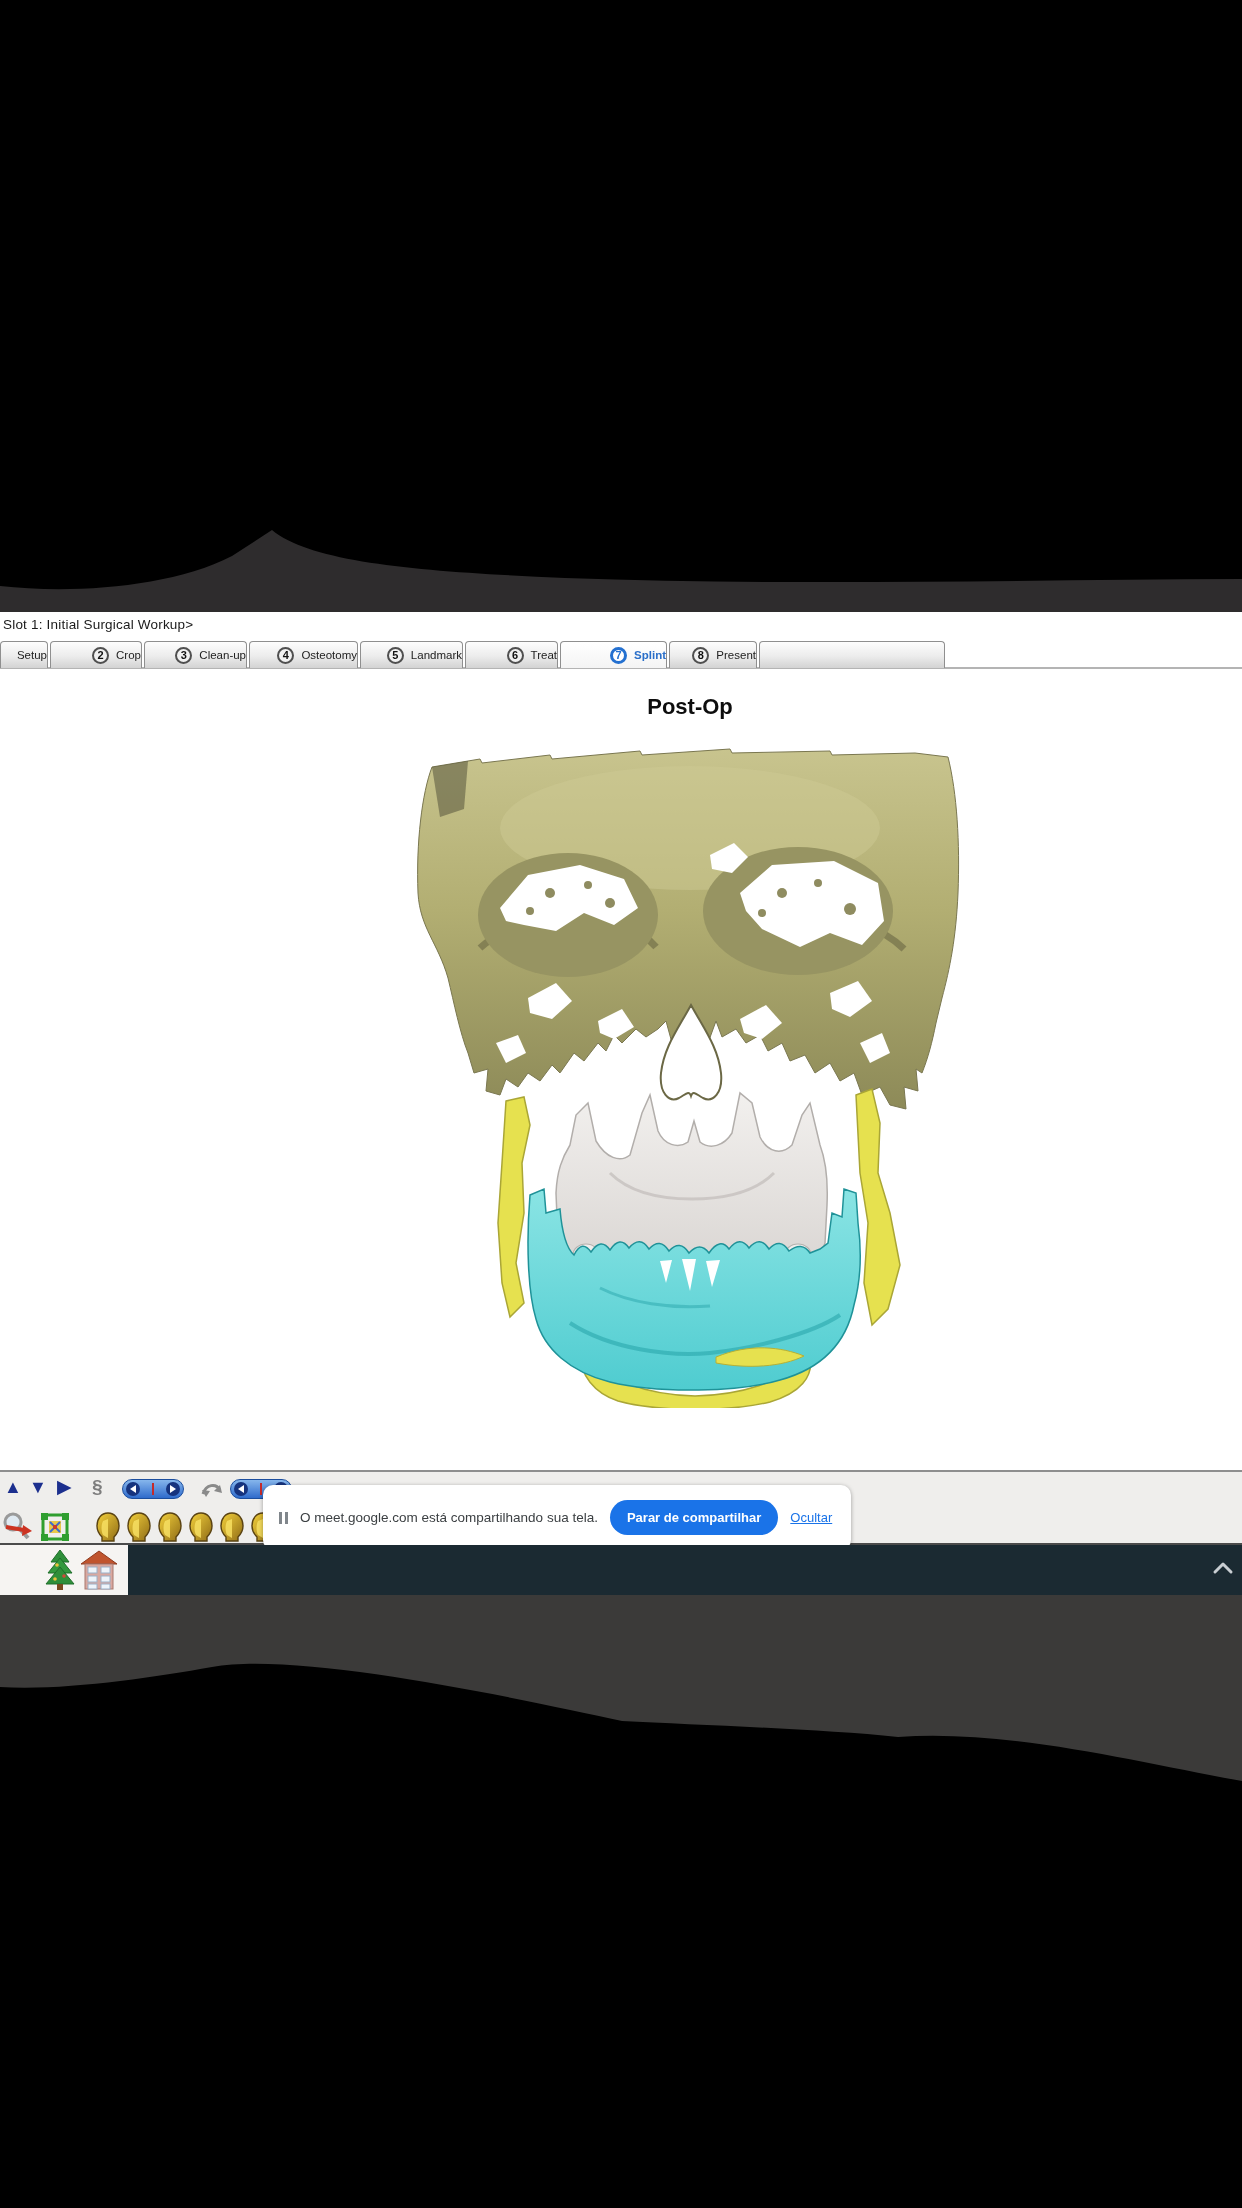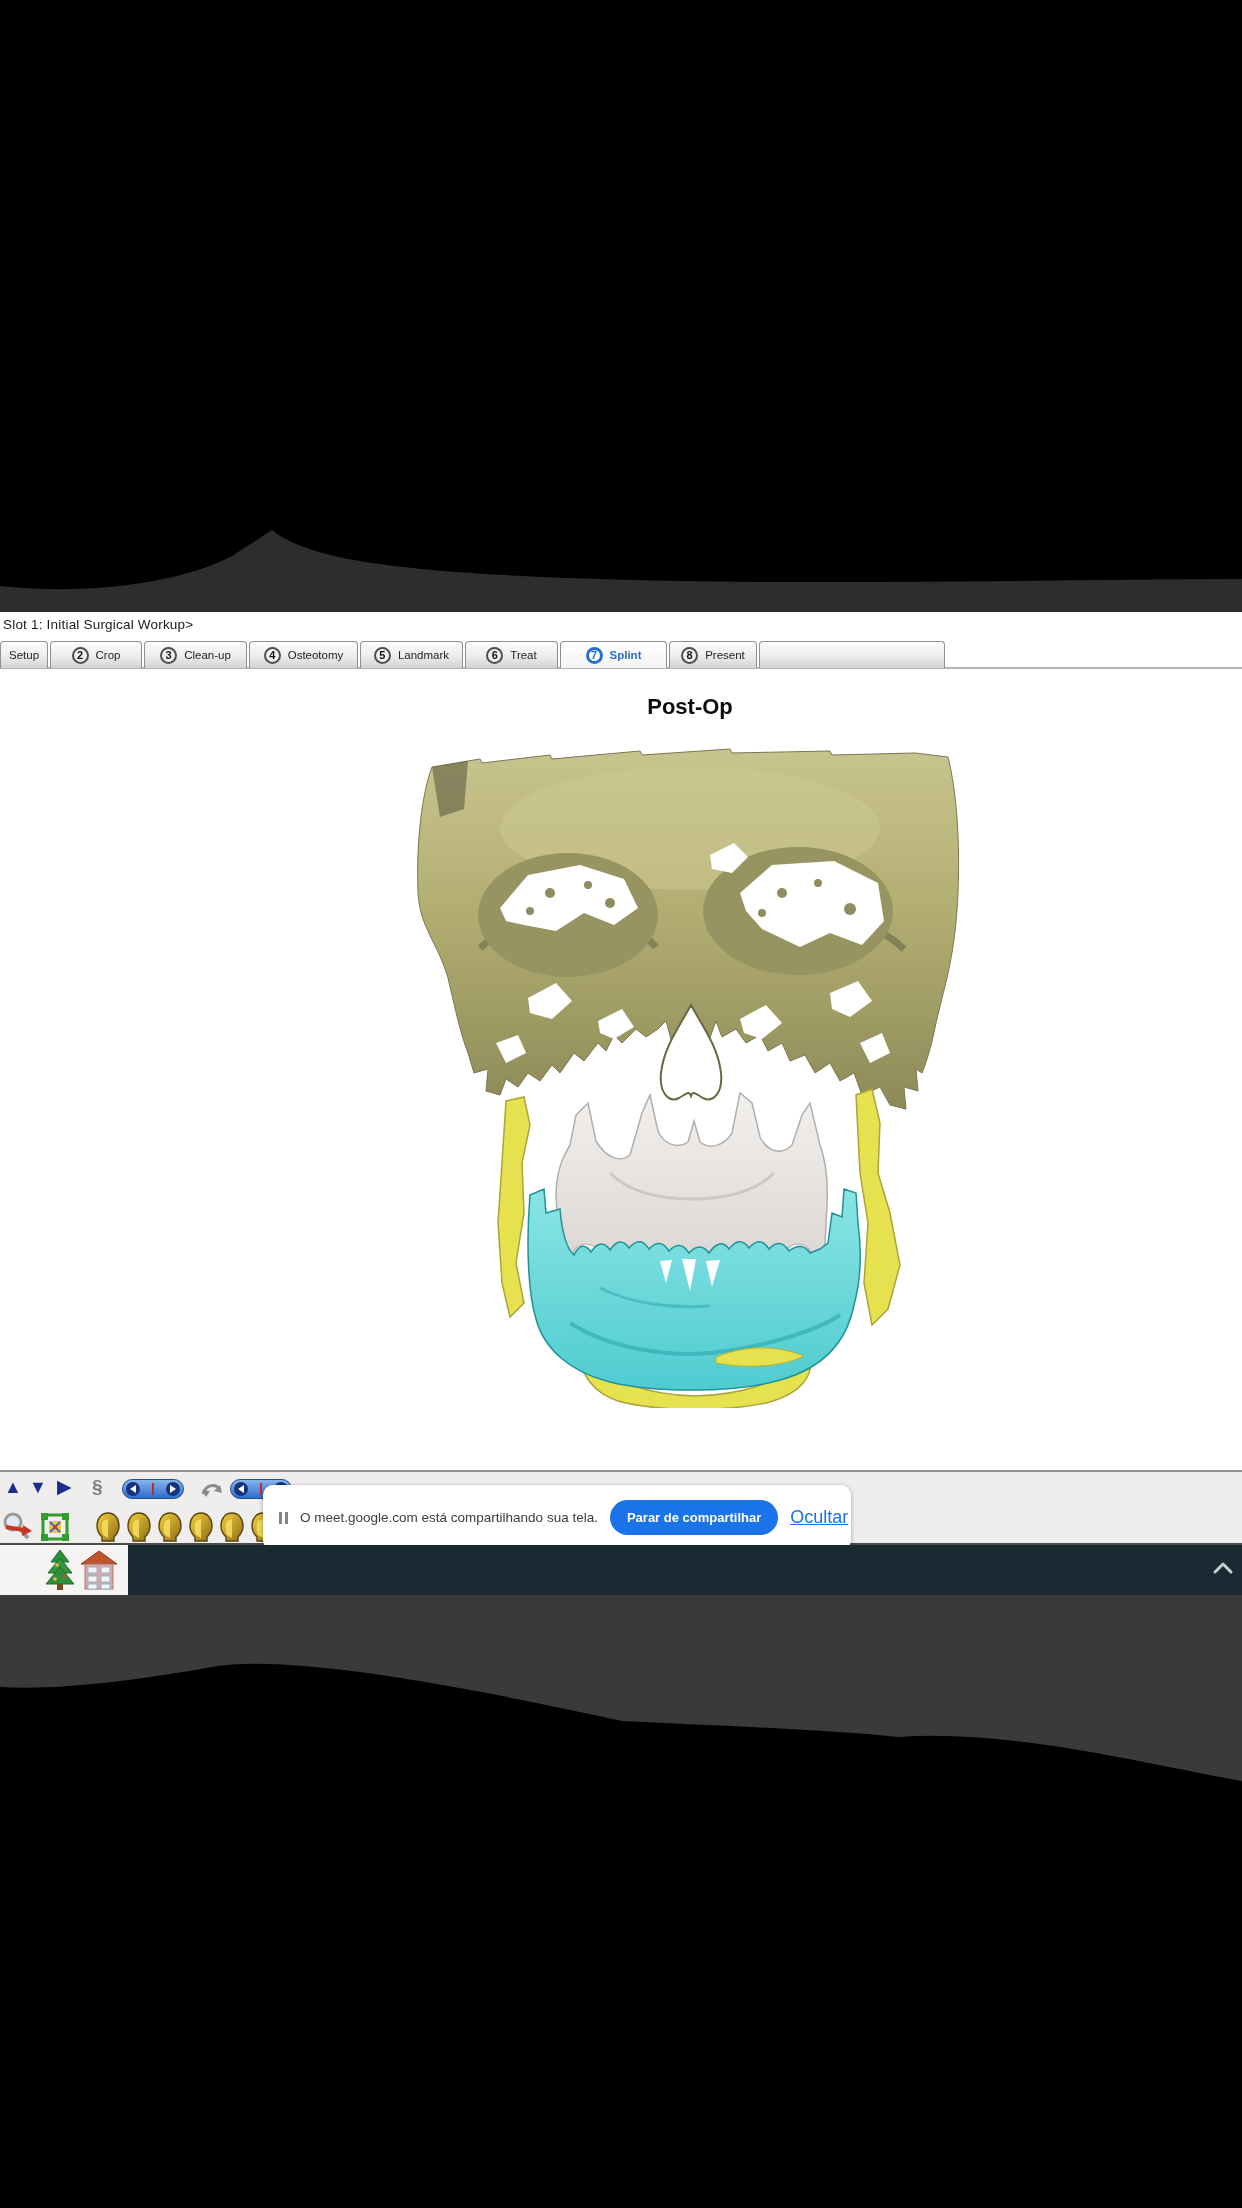--- a/index.html
+++ b/index.html
@@ -10,21 +10,21 @@
   
   #top-wave{left:0;top:500px;width:1242px;height:112px;}
   #bottom-band{left:0;top:1595px;width:1242px;height:200px;}
 
   
   #app-window{left:0;top:612px;width:1242px;height:858px;background:#fff;}
   #title-text{left:3px;top:5px;font-size:13.5px;color:#1a1a1a;letter-spacing:.2px;}
 
   #tab-bar{left:0;top:26px;height:30px;display:flex;align-items:flex-end;}
   #tab-baseline{left:0;top:55px;width:1242px;height:2px;background:#b4b4b4;}
-  .tab{height:27px;box-sizing:border-box;display:flex;align-items:center;justify-content:center;
+  .tab{height:27px;box-sizing:border-box;display:flex;align-items:center;justify-content:flex-end;
        gap:7px;background:linear-gradient(#fdfdfd,#ececec 55%,#d3d3d3);
        border:1px solid #8f8f8f;border-bottom:none;border-radius:4px 4px 0 0;margin-right:2px;
        cursor:default;}
   .tab .num{width:17px;height:17px;border-radius:50%;border:2px solid #4f4f4f;background:#f1f1f1;
        color:#111;font-size:11px;font-weight:bold;display:flex;align-items:center;justify-content:center;
        box-sizing:border-box;}
   .tab .lbl{font-size:11.5px;color:#222;}
   .tab.active{background:linear-gradient(#ffffff,#f4f4f4);}
   .tab.active .lbl{color:#2a6fc9;font-weight:bold;}
   .tab.active .num{border:3px solid #2470d0;color:#2470d0;background:#fff;}
@@ -59,21 +59,21 @@
 
   
   #meet-bar{position:absolute;left:263px;top:13px;width:588px;height:65px;background:#fff;
             border-radius:10px;box-shadow:0 1px 4px rgba(0,0,0,.35);display:flex;align-items:center;
             padding:0 12px 0 16px;box-sizing:border-box;gap:12px;}
   #pause-icon{display:flex;gap:3px;cursor:pointer;}
   #pause-icon span{display:block;width:3px;height:12px;background:#80868b;}
   #meet-msg{font-size:13.5px;color:#3c4043;white-space:nowrap;}
   #stop-share-btn{border:none;border-radius:18px;padding:10px 17px;font-size:13px;font-weight:bold;
                   color:#fff;cursor:pointer;white-space:nowrap;font-family:inherit;}
-  #hide-link{font-size:18px;text-decoration:underline;cursor:pointer;white-space:nowrap;}
+  #hide-link{font-size:13px;text-decoration:underline;cursor:pointer;white-space:nowrap;}
 
   
   #taskbar{left:0;top:1545px;width:1242px;height:50px;background:#1b2a32;}
   #quick-launch{position:absolute;left:0;top:0;width:128px;height:50px;background:#f6f4f2;
                 display:flex;align-items:center;justify-content:flex-end;gap:5px;padding-right:10px;
                 box-sizing:border-box;}
   #tray-chevron{position:absolute;right:8px;top:15px;cursor:pointer;}
 </style>
 </head>
 <body>

